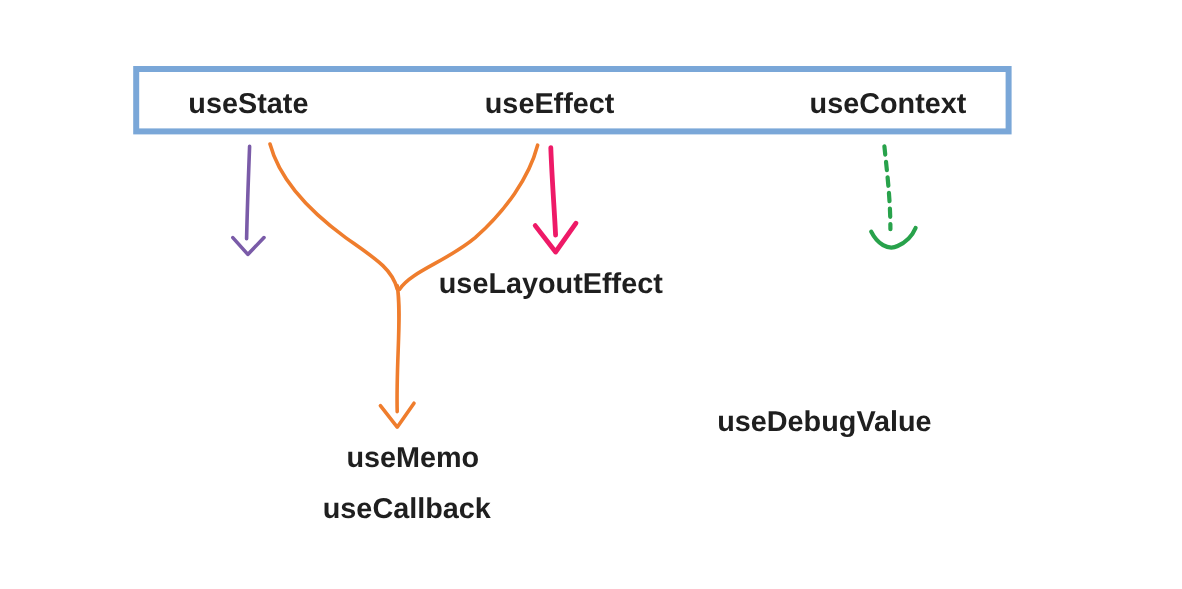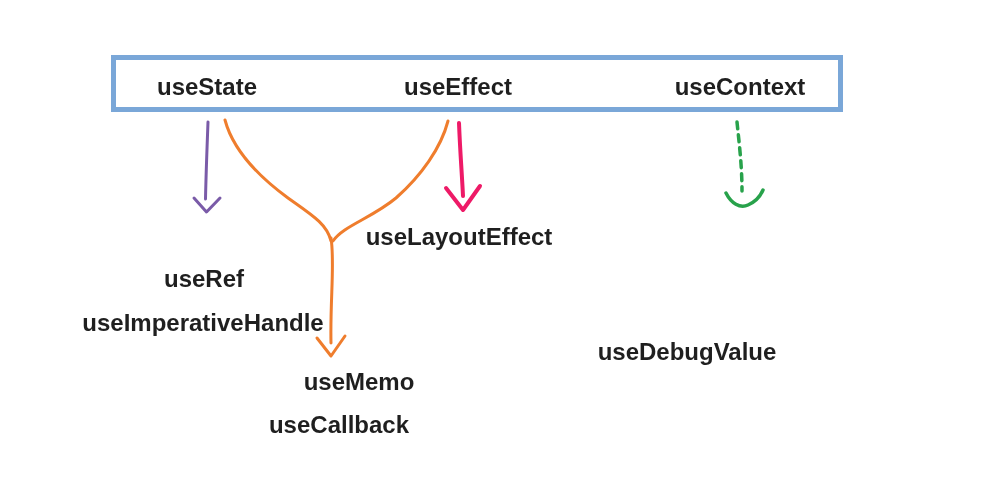--- a/index.html
+++ b/index.html
@@ -68,23 +68,21 @@
 
     <path class="stroke-orange" d="M225,120 C233,150 258,176 288,198 C312,215 327,224 331,241"></path>
     <path class="stroke-orange" d="M448,121 C441,148 421,176 396,198 C372,218 343,226 333,241"></path>
     <path class="stroke-orange" d="M331,238 C335,262 330,300 331,343"></path>
     <path class="stroke-orange" d="M317,338 L331,356 L345,336"></path>
 
     <path class="stroke-green dashed" d="M737,122 C739,142 742,165 742,191"></path>
     <path class="stroke-green" d="M726,193 C731,203 740,209 748,205 C755,202 760,197 763,190"></path>
   </svg>
 
-  <div class="lbl" style="left:204px;top:279px;">useRef</div>
-  <div class="lbl" style="left:203px;top:323px;">useImperativeHandle</div>
 
   <div class="lbl" style="left:459px;top:237px;text-align:right;">useLayoutEffect</div>
 
-  <div class="lbl" style="left:359px;top:382px;">useMemo</div>
+  <div class="lbl" style="left:344px;top:382px;">useMemo</div>
   <div class="lbl" style="left:339px;top:425px;">useCallback</div>
 
   <div class="lbl" style="left:687px;top:352px;">useDebugValue</div>
 
 </div>
 
 </body></html>

